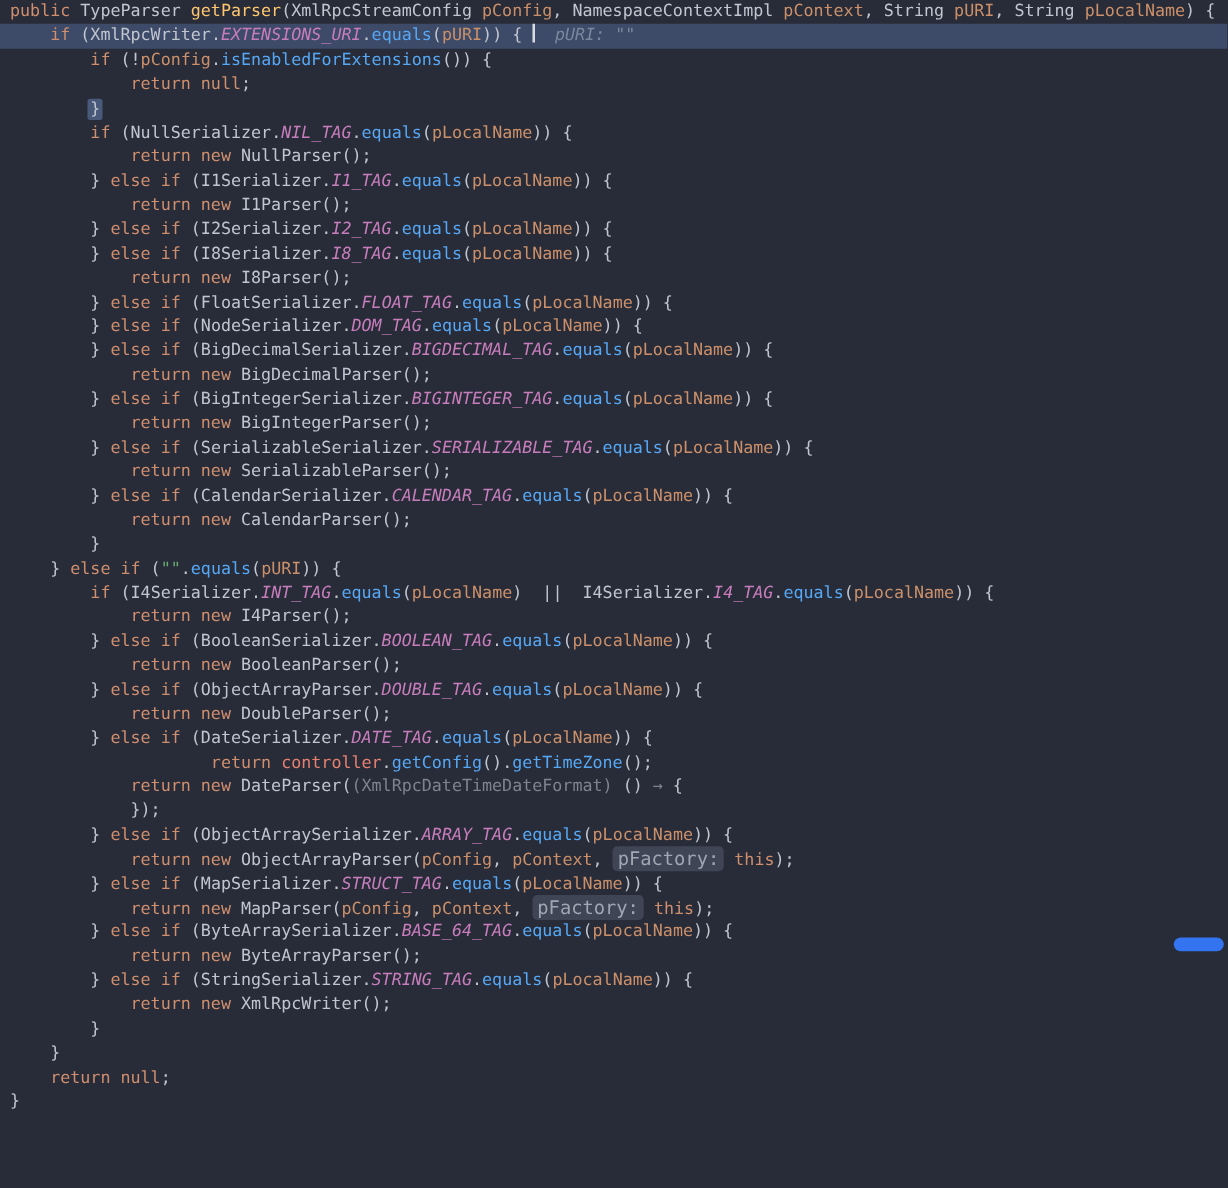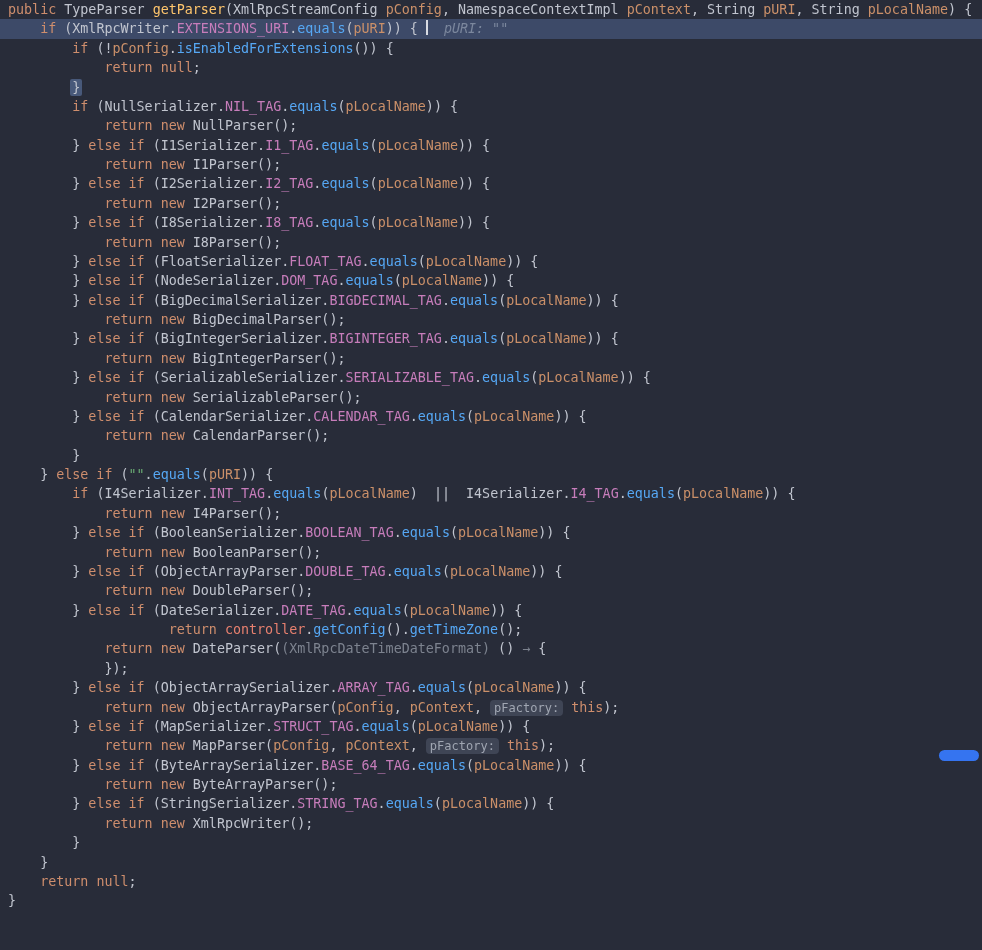--- a/index.html
+++ b/index.html
@@ -19,37 +19,37 @@
   .line{
     height:19.387px;line-height:19.387px;
     white-space:pre;
     padding-left:8px;
   }
   .line.hl{background:var(--c-current_line,#3d4a68);}
   .tk-d{color:var(--c-default,#c1c5cf);}
   .tk-k{color:var(--c-keyword,#cf8e6d);}
   .tk-m{color:var(--c-method_decl,#ffc66d);}
   .tk-c{color:var(--c-method_call,#56a8f5);}
-  .tk-C{color:var(--c-constant,#c77dbb);}
+  .tk-C{color:var(--c-constant,#c77dbb);font-style:italic;}
   .tk-s{color:var(--c-string,#6aab73);}
   .tk-p{color:var(--c-param,#cb9069);}
   .tk-f{color:var(--c-field,#e8806f);}
   .tk-g{color:var(--c-folded,#7d838f);}
   .tk-h{color:var(--c-debug_hint,#7b879d);font-style:italic;}
   .tk-b{
     color:var(--c-default,#c1c5cf);
     background:var(--c-brace,#48597a);
     padding:1px 2px;margin:-1px -2px;border-radius:2px;
   }
   .tk-i{
     background:var(--c-inlay_bg,#3f4555);
     color:var(--c-inlay_text,#a0a6b2);
     border-radius:4px;
     padding:1px 4px;
-    font-size:12px;
+    font-size:15px;
   }
   .caret{
     display:inline-block;
     width:2px;height:15px;
     background:var(--c-caret,#d8dbe2);
     vertical-align:-2px;
   }
   .pill{
     position:absolute;
     right:3px;bottom:3px;
@@ -66,21 +66,20 @@
       <div class="line"><span class="tk-k">public </span><span class="tk-d">TypeParser </span><span class="tk-m">getParser</span><span class="tk-d">(</span><span class="tk-d">XmlRpcStreamConfig </span><span class="tk-p">pConfig</span><span class="tk-d">, </span><span class="tk-d">NamespaceContextImpl </span><span class="tk-p">pContext</span><span class="tk-d">, </span><span class="tk-d">String </span><span class="tk-p">pURI</span><span class="tk-d">, </span><span class="tk-d">String </span><span class="tk-p">pLocalName</span><span class="tk-d">) {</span></div>
       <div class="line hl"><span class="tk-d">    </span><span class="tk-k">if </span><span class="tk-d">(</span><span class="tk-d">XmlRpcWriter</span><span class="tk-d">.</span><span class="tk-C">EXTENSIONS_URI</span><span class="tk-d">.</span><span class="tk-c">equals</span><span class="tk-d">(</span><span class="tk-p">pURI</span><span class="tk-d">)) { </span><span class="caret"></span><span class="tk-d">  </span><span class="tk-h">pURI: ""</span></div>
       <div class="line"><span class="tk-d">        </span><span class="tk-k">if </span><span class="tk-d">(!</span><span class="tk-p">pConfig</span><span class="tk-d">.</span><span class="tk-c">isEnabledForExtensions</span><span class="tk-d">()) {</span></div>
       <div class="line"><span class="tk-d">            </span><span class="tk-k">return </span><span class="tk-k">null</span><span class="tk-d">;</span></div>
       <div class="line"><span class="tk-d">        </span><span class="tk-b">}</span></div>
       <div class="line"><span class="tk-d">        </span><span class="tk-k">if </span><span class="tk-d">(</span><span class="tk-d">NullSerializer</span><span class="tk-d">.</span><span class="tk-C">NIL_TAG</span><span class="tk-d">.</span><span class="tk-c">equals</span><span class="tk-d">(</span><span class="tk-p">pLocalName</span><span class="tk-d">)) {</span></div>
       <div class="line"><span class="tk-d">            </span><span class="tk-k">return </span><span class="tk-k">new </span><span class="tk-d">NullParser</span><span class="tk-d">();</span></div>
       <div class="line"><span class="tk-d">        } </span><span class="tk-k">else if </span><span class="tk-d">(</span><span class="tk-d">I1Serializer</span><span class="tk-d">.</span><span class="tk-C">I1_TAG</span><span class="tk-d">.</span><span class="tk-c">equals</span><span class="tk-d">(</span><span class="tk-p">pLocalName</span><span class="tk-d">)) {</span></div>
       <div class="line"><span class="tk-d">            </span><span class="tk-k">return </span><span class="tk-k">new </span><span class="tk-d">I1Parser</span><span class="tk-d">();</span></div>
       <div class="line"><span class="tk-d">        } </span><span class="tk-k">else if </span><span class="tk-d">(</span><span class="tk-d">I2Serializer</span><span class="tk-d">.</span><span class="tk-C">I2_TAG</span><span class="tk-d">.</span><span class="tk-c">equals</span><span class="tk-d">(</span><span class="tk-p">pLocalName</span><span class="tk-d">)) {</span></div>
-      <div class="line"><span class="tk-d">            </span><span class="tk-k">return </span><span class="tk-k">new </span><span class="tk-d">I2Parser</span><span class="tk-d">();</span></div>
       <div class="line"><span class="tk-d">        } </span><span class="tk-k">else if </span><span class="tk-d">(</span><span class="tk-d">I8Serializer</span><span class="tk-d">.</span><span class="tk-C">I8_TAG</span><span class="tk-d">.</span><span class="tk-c">equals</span><span class="tk-d">(</span><span class="tk-p">pLocalName</span><span class="tk-d">)) {</span></div>
       <div class="line"><span class="tk-d">            </span><span class="tk-k">return </span><span class="tk-k">new </span><span class="tk-d">I8Parser</span><span class="tk-d">();</span></div>
       <div class="line"><span class="tk-d">        } </span><span class="tk-k">else if </span><span class="tk-d">(</span><span class="tk-d">FloatSerializer</span><span class="tk-d">.</span><span class="tk-C">FLOAT_TAG</span><span class="tk-d">.</span><span class="tk-c">equals</span><span class="tk-d">(</span><span class="tk-p">pLocalName</span><span class="tk-d">)) {</span></div>
       <div class="line"><span class="tk-d">        } </span><span class="tk-k">else if </span><span class="tk-d">(</span><span class="tk-d">NodeSerializer</span><span class="tk-d">.</span><span class="tk-C">DOM_TAG</span><span class="tk-d">.</span><span class="tk-c">equals</span><span class="tk-d">(</span><span class="tk-p">pLocalName</span><span class="tk-d">)) {</span></div>
       <div class="line"><span class="tk-d">        } </span><span class="tk-k">else if </span><span class="tk-d">(</span><span class="tk-d">BigDecimalSerializer</span><span class="tk-d">.</span><span class="tk-C">BIGDECIMAL_TAG</span><span class="tk-d">.</span><span class="tk-c">equals</span><span class="tk-d">(</span><span class="tk-p">pLocalName</span><span class="tk-d">)) {</span></div>
       <div class="line"><span class="tk-d">            </span><span class="tk-k">return </span><span class="tk-k">new </span><span class="tk-d">BigDecimalParser</span><span class="tk-d">();</span></div>
       <div class="line"><span class="tk-d">        } </span><span class="tk-k">else if </span><span class="tk-d">(</span><span class="tk-d">BigIntegerSerializer</span><span class="tk-d">.</span><span class="tk-C">BIGINTEGER_TAG</span><span class="tk-d">.</span><span class="tk-c">equals</span><span class="tk-d">(</span><span class="tk-p">pLocalName</span><span class="tk-d">)) {</span></div>
       <div class="line"><span class="tk-d">            </span><span class="tk-k">return </span><span class="tk-k">new </span><span class="tk-d">BigIntegerParser</span><span class="tk-d">();</span></div>
       <div class="line"><span class="tk-d">        } </span><span class="tk-k">else if </span><span class="tk-d">(</span><span class="tk-d">SerializableSerializer</span><span class="tk-d">.</span><span class="tk-C">SERIALIZABLE_TAG</span><span class="tk-d">.</span><span class="tk-c">equals</span><span class="tk-d">(</span><span class="tk-p">pLocalName</span><span class="tk-d">)) {</span></div>
       <div class="line"><span class="tk-d">            </span><span class="tk-k">return </span><span class="tk-k">new </span><span class="tk-d">SerializableParser</span><span class="tk-d">();</span></div>

